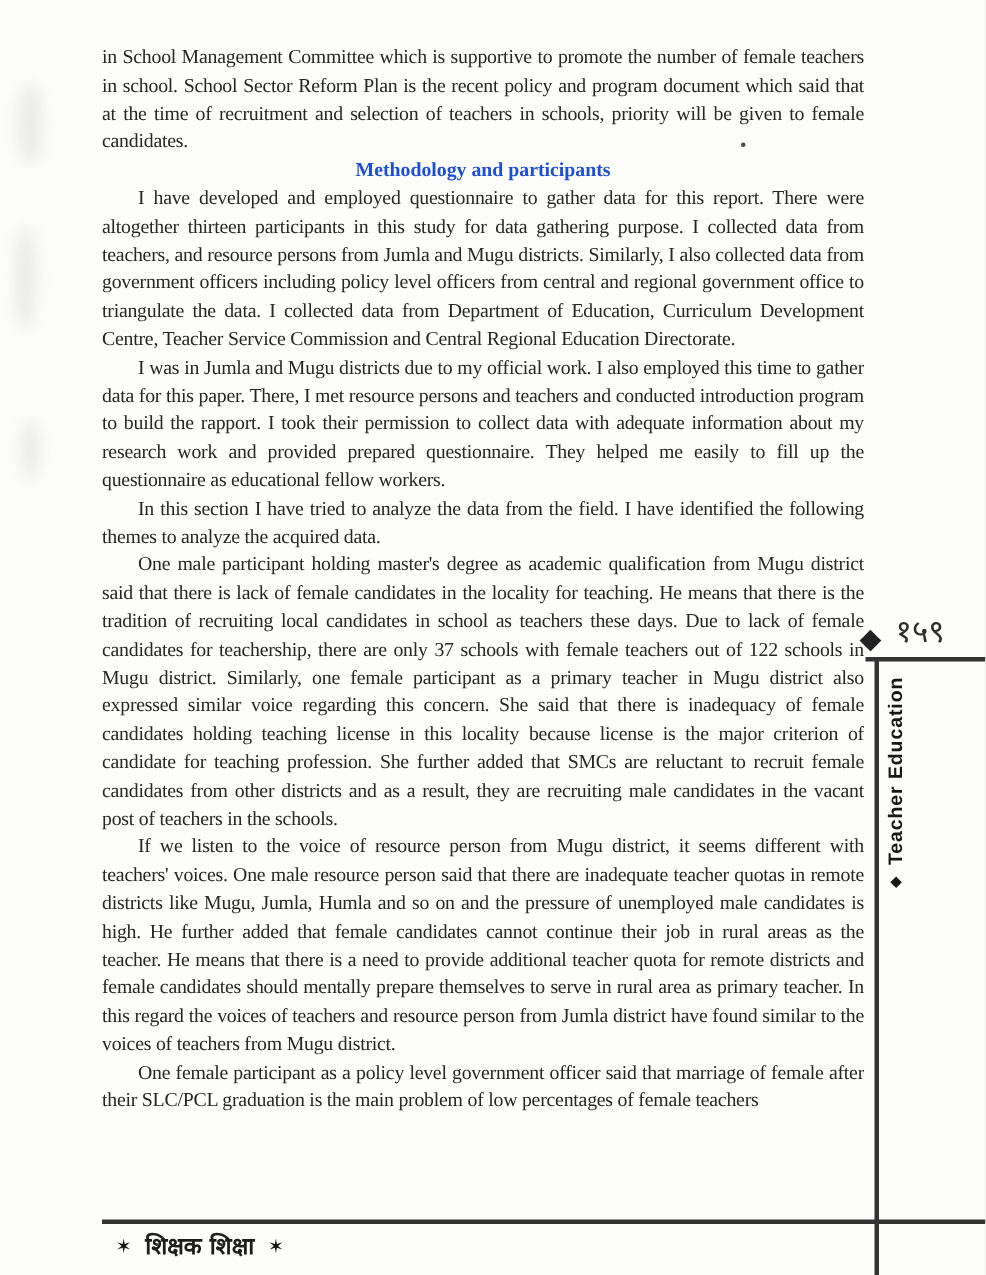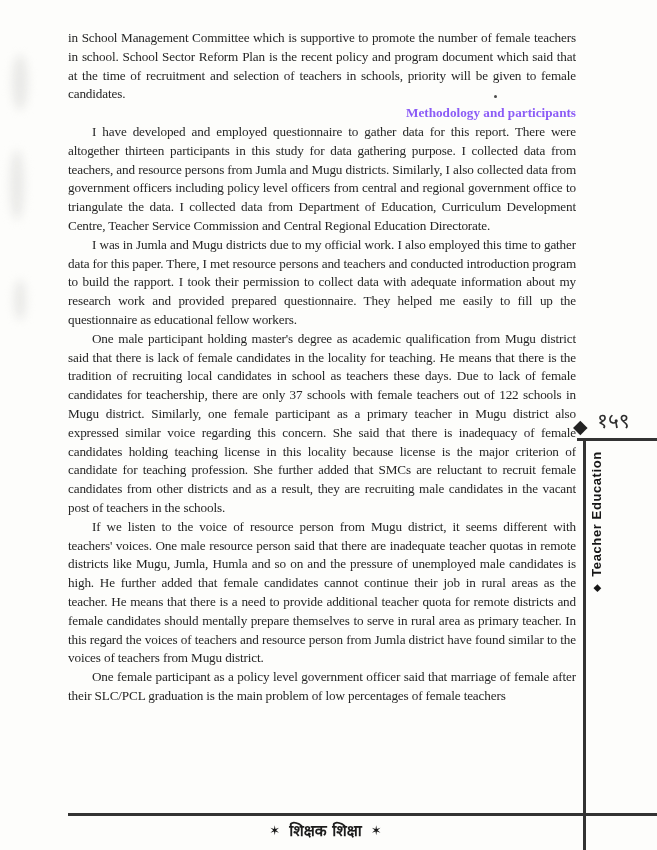--- a/index.html
+++ b/index.html
@@ -37,22 +37,22 @@
     text-align: justify;
   }
   .body-text p, .body-text h3 {
     margin: 0;
     padding: 0;
     font-size: inherit;
     line-height: inherit;
   }
   .body-text h3 {
     font-weight: bold;
-    color: #8b5cf6;
-    text-align: right;
+    color: #1d4ed8;
+    text-align: center;
     letter-spacing: 0;
   }
   .para-indent { text-indent: 24px; }
 
   .artifact-dot {
     position: absolute;
     left: 494px;
     top: 95px;
     width: 3px;
     height: 3px;
@@ -120,21 +120,20 @@
     top: 813px;
     width: 589px;
     height: 2.5px;
     background: #333;
   }
   .footer-text {
     position: absolute;
     left: 68px;
     top: 820px;
     width: 515px;
-    text-align: center;
     font-family: "DejaVu Sans", sans-serif;
     font-weight: bold;
     font-size: 15.5px;
     line-height: 22px;
     color: #1d1d1d;
   }
   .footer-text .star {
     font-size: 13px;
     margin: 0 9px;
     vertical-align: 1px;
@@ -148,20 +147,21 @@
 
   <div class="smudge s1"></div>
   <div class="smudge s2"></div>
   <div class="smudge s3"></div>
 
   <div class="body-text">
     <p>in School Management Committee which is supportive to promote the number of female teachers in school. School Sector Reform Plan is the recent policy and program document which said that at the time of recruitment and selection of teachers in schools, priority will be given to female candidates.</p>
     <h3>Methodology and participants</h3>
     <p class="para-indent">I have developed and employed questionnaire to gather data for this report. There were altogether thirteen participants in this study for data gathering purpose. I collected data from teachers, and resource persons from Jumla and Mugu districts. Similarly, I also collected data from government officers including policy level officers from central and regional government office to triangulate the data. I collected data from Department of Education, Curriculum Development Centre, Teacher Service Commission and Central Regional Education Directorate.</p>
     <p class="para-indent">I was in Jumla and Mugu districts due to my official work. I also employed this time to gather data for this paper. There, I met resource persons and teachers and conducted introduction program to build the rapport. I took their permission to collect data with adequate information about my research work and provided prepared questionnaire. They helped me easily to fill up the questionnaire as educational fellow workers.</p>
+    <p class="para-indent">In this section I have tried to analyze the data from the field. I have identified the following themes to analyze the acquired data.</p>
     <p class="para-indent">One male participant holding master's degree as academic qualification from Mugu district said that there is lack of female candidates in the locality for teaching. He means that there is the tradition of recruiting local candidates in school as teachers these days. Due to lack of female candidates for teachership, there are only 37 schools with female teachers out of 122 schools in Mugu district. Similarly, one female participant as a primary teacher in Mugu district also expressed similar voice regarding this concern. She said that there is inadequacy of female candidates holding teaching license in this locality because license is the major criterion of candidate for teaching profession. She further added that SMCs are reluctant to recruit female candidates from other districts and as a result, they are recruiting male candidates in the vacant post of teachers in the schools.</p>
     <p class="para-indent">If we listen to the voice of resource person from Mugu district, it seems different with teachers' voices. One male resource person said that there are inadequate teacher quotas in remote districts like Mugu, Jumla, Humla and so on and the pressure of unemployed male candidates is high. He further added that female candidates cannot continue their job in rural areas as the teacher. He means that there is a need to provide additional teacher quota for remote districts and female candidates should mentally prepare themselves to serve in rural area as primary teacher. In this regard the voices of teachers and resource person from Jumla district have found similar to the voices of teachers from Mugu district.</p>
     <p class="para-indent">One female participant as a policy level government officer said that marriage of female after their SLC/PCL graduation is the main problem of low percentages of female teachers</p>
   </div>
 
   <div class="artifact-dot"></div>
 
   <div class="side-rule-v"></div>
   <div class="side-rule-h"></div>
 

